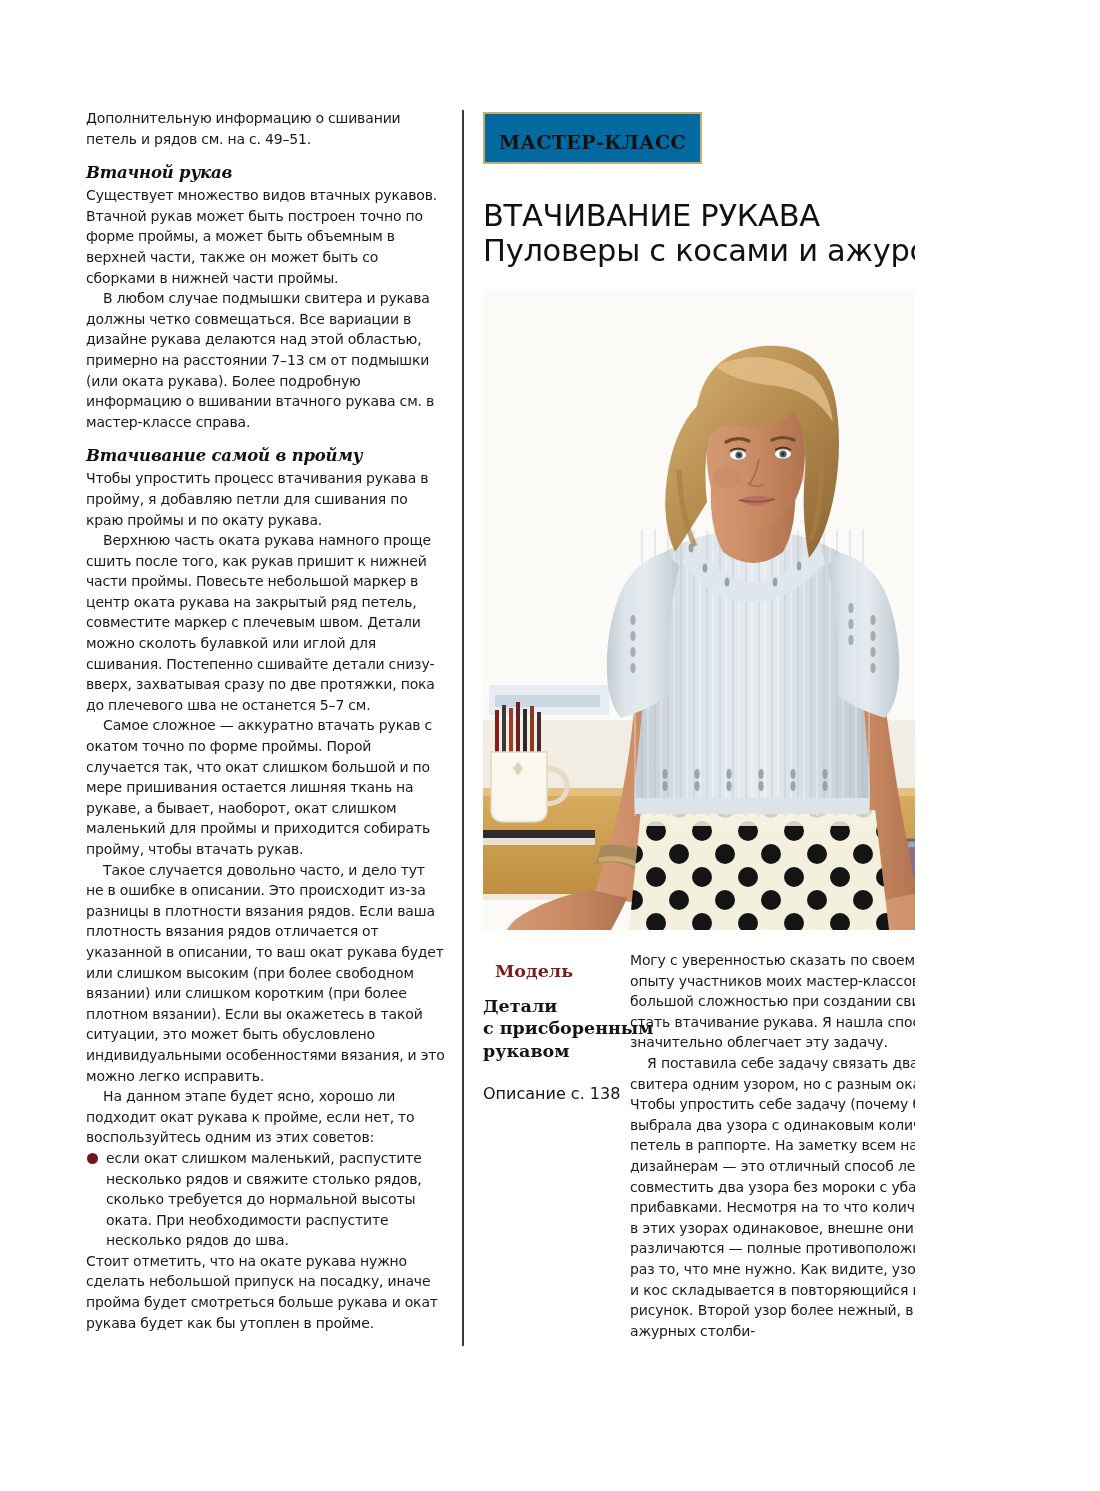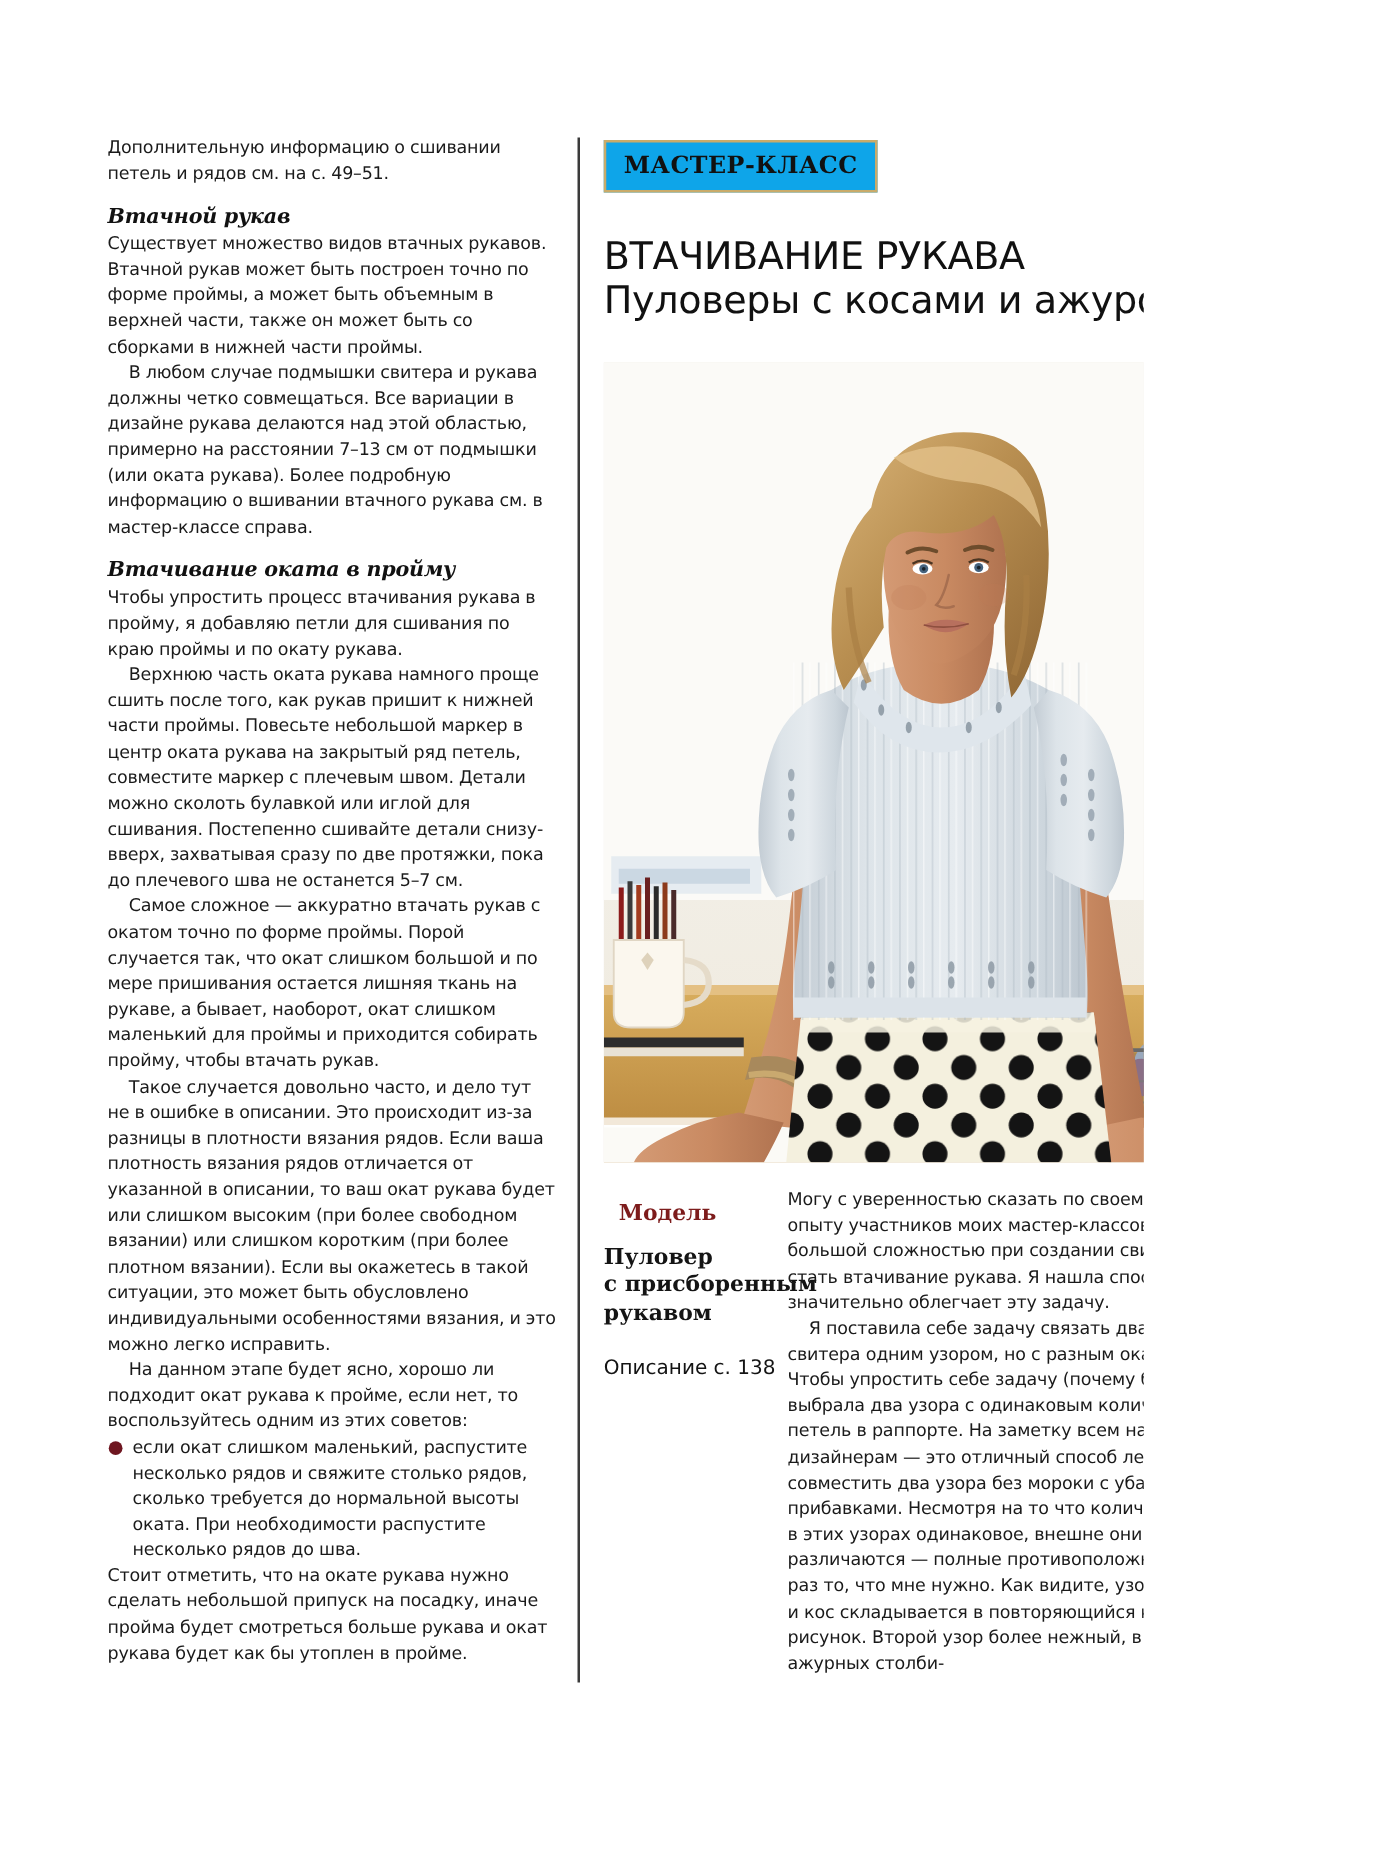--- a/index.html
+++ b/index.html
@@ -80,22 +80,22 @@
   #right-col {
     position: absolute;
     left: 483px;
     top: 112px;
     width: 537px;
   }
 
   #mk-badge {
     display: inline-block;
     border: 2.5px solid #c9ab6a;
-    padding: 9px 14px 10px 14px;
-    background: #0ea5e9;
+    padding: 19px 14px 10px 14px;
+    background: #0369a1;
   }
   #mk-badge .mk-text {
     font-family: "DejaVu Serif", serif;
     font-weight: bold;
     font-size: 19px;
     letter-spacing: 0.4px;
     color: #111;
     line-height: 1;
     display: block;
   }
@@ -197,21 +197,21 @@
 
   <div id="left-col">
 
     <p class="body-p">Дополнительную информацию о сшивании петель и рядов см. на с. 49–51.</p>
 
     <h2 class="sub-head">Втачной рукав</h2>
 
     <p class="body-p">Существует множество видов втачных рукавов. Втачной рукав может быть построен точно по форме проймы, а может быть объемным в верхней части, также он может быть со сборками в нижней части проймы.</p>
     <p class="body-p indent">В любом случае подмышки свитера и рукава должны четко совмещаться. Все вариации в дизайне рукава делаются над этой областью, примерно на расстоянии 7–13 см от подмышки (или оката рукава). Более подробную информацию о вшивании втачного рукава см. в мастер-классе справа.</p>
 
-    <h2 class="sub-head">Втачивание оката в пройму</h2>
+    <h2 class="sub-head">Втачивание самой в пройму</h2>
 
     <p class="body-p">Чтобы упростить процесс втачивания рукава в пройму, я добавляю петли для сшивания по краю проймы и по окату рукава.</p>
     <p class="body-p indent">Верхнюю часть оката рукава намного проще сшить после того, как рукав пришит к нижней части проймы. Повесьте небольшой маркер в центр оката рукава на закрытый ряд петель, совместите маркер с плечевым швом. Детали можно сколоть булавкой или иглой для сшивания. Постепенно сшивайте детали снизу-вверх, захватывая сразу по две протяжки, пока до плечевого шва не останется 5–7 см.</p>
     <p class="body-p indent">Самое сложное — аккуратно втачать рукав с окатом точно по форме проймы. Порой случается так, что окат слишком большой и по мере пришивания остается лишняя ткань на рукаве, а бывает, наоборот, окат слишком маленький для проймы и приходится собирать пройму, чтобы втачать рукав.</p>
     <p class="body-p indent">Такое случается довольно часто, и дело тут не в ошибке в описании. Это происходит из-за разницы в плотности вязания рядов. Если ваша плотность вязания рядов отличается от указанной в описании, то ваш окат рукава будет или слишком высоким (при более свободном вязании) или слишком коротким (при более плотном вязании). Если вы окажетесь в такой ситуации, это может быть обусловлено индивидуальными особенностями вязания, и это можно легко исправить.</p>
     <p class="body-p indent">На данном этапе будет ясно, хорошо ли подходит окат рукава к пройме, если нет, то воспользуйтесь одним из этих советов:</p>
 
 
     <div class="bullet-p">
       <span class="bullet-dot"></span>
@@ -414,21 +414,21 @@
         <ellipse cx="244" cy="188" rx="14" ry="10" fill="#c07a58" opacity="0.25"></ellipse>
         <ellipse cx="312" cy="186" rx="12" ry="9" fill="#c07a58" opacity="0.22"></ellipse>
       </g>
     </svg>
   </div>
 
   <div id="below-photo">
 
     <div id="caption-col">
       <p class="cap-model">Модель</p>
-      <p class="cap-name">Пуловер</p>
+      <p class="cap-name">Детали</p>
       <p class="cap-name">с присборенным</p>
       <p class="cap-name">рукавом</p>
       <p class="cap-ref">Описание с. 138</p>
     </div>
 
     <div id="right-text-col">
       <p class="rt-p">Могу с уверенностью сказать по своему опыту и по опыту участников моих мастер-классов, что самой большой сложностью при создании свитера может стать втачивание рукава. Я нашла способ, который значительно облегчает эту задачу.</p>
       <p class="rt-p indent">Я поставила себе задачу связать два разных свитера одним узором, но с разным окатом рукава. Чтобы упростить себе задачу (почему бы и нет?), я выбрала два узора с одинаковым количеством петель в раппорте. На заметку всем начинающим дизайнерам — это отличный способ легко совместить два узора без мороки с убавками и прибавками. Несмотря на то что количество петель в этих узорах одинаковое, внешне они очень сильно различаются — полные противоположности — как раз то, что мне нужно. Как видите, узор из резинки и кос складывается в повторяющийся клетчатый рисунок. Второй узор более нежный, в виде ажурных столби-</p>
     </div>
   </div>

